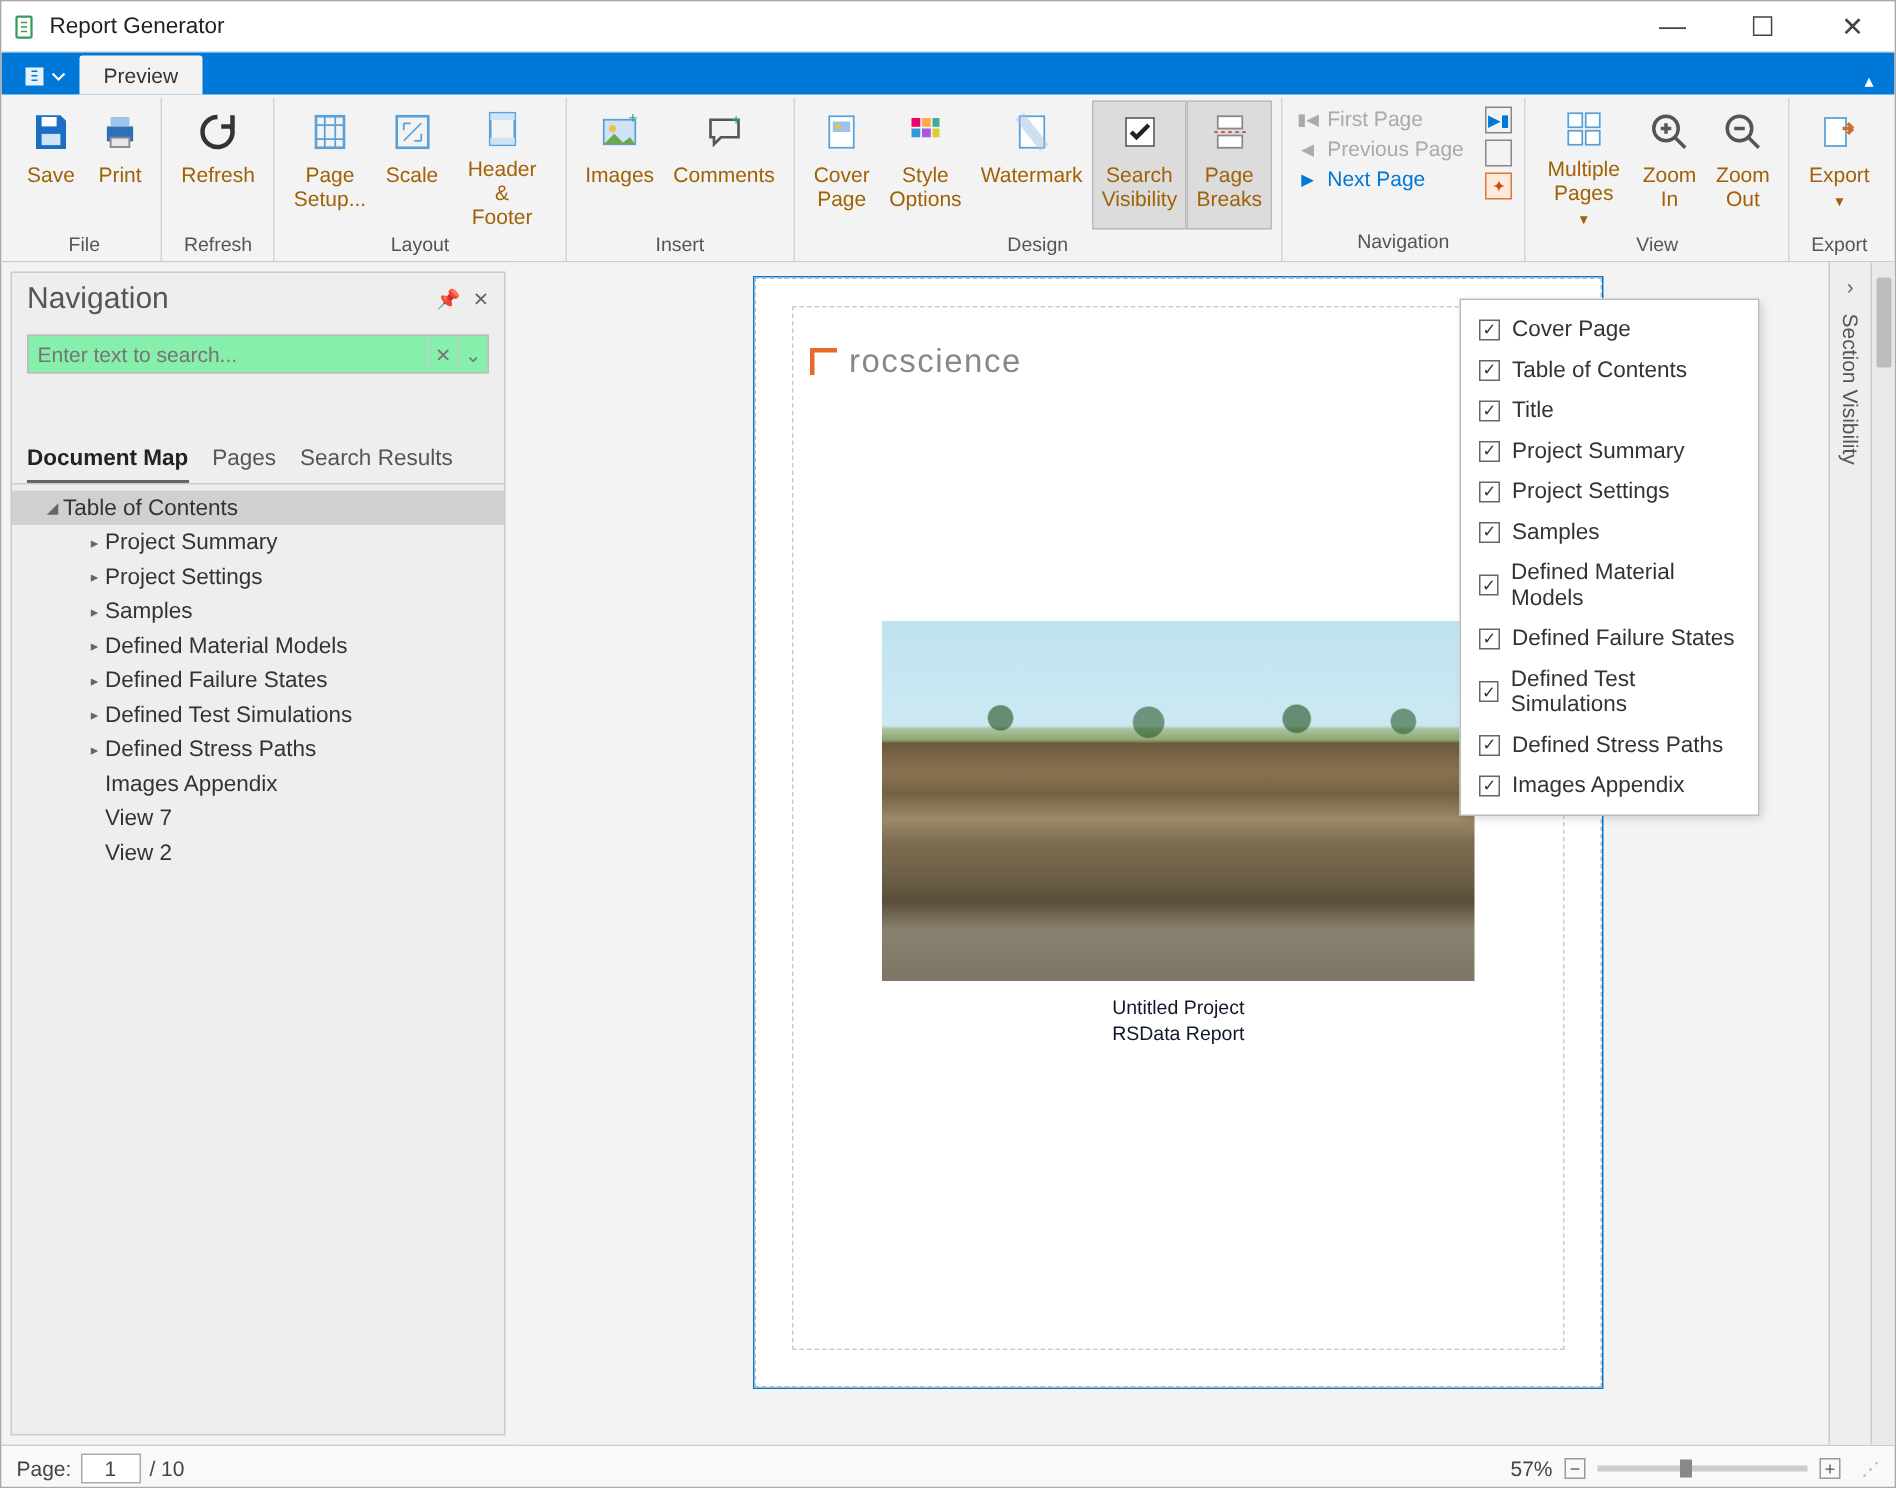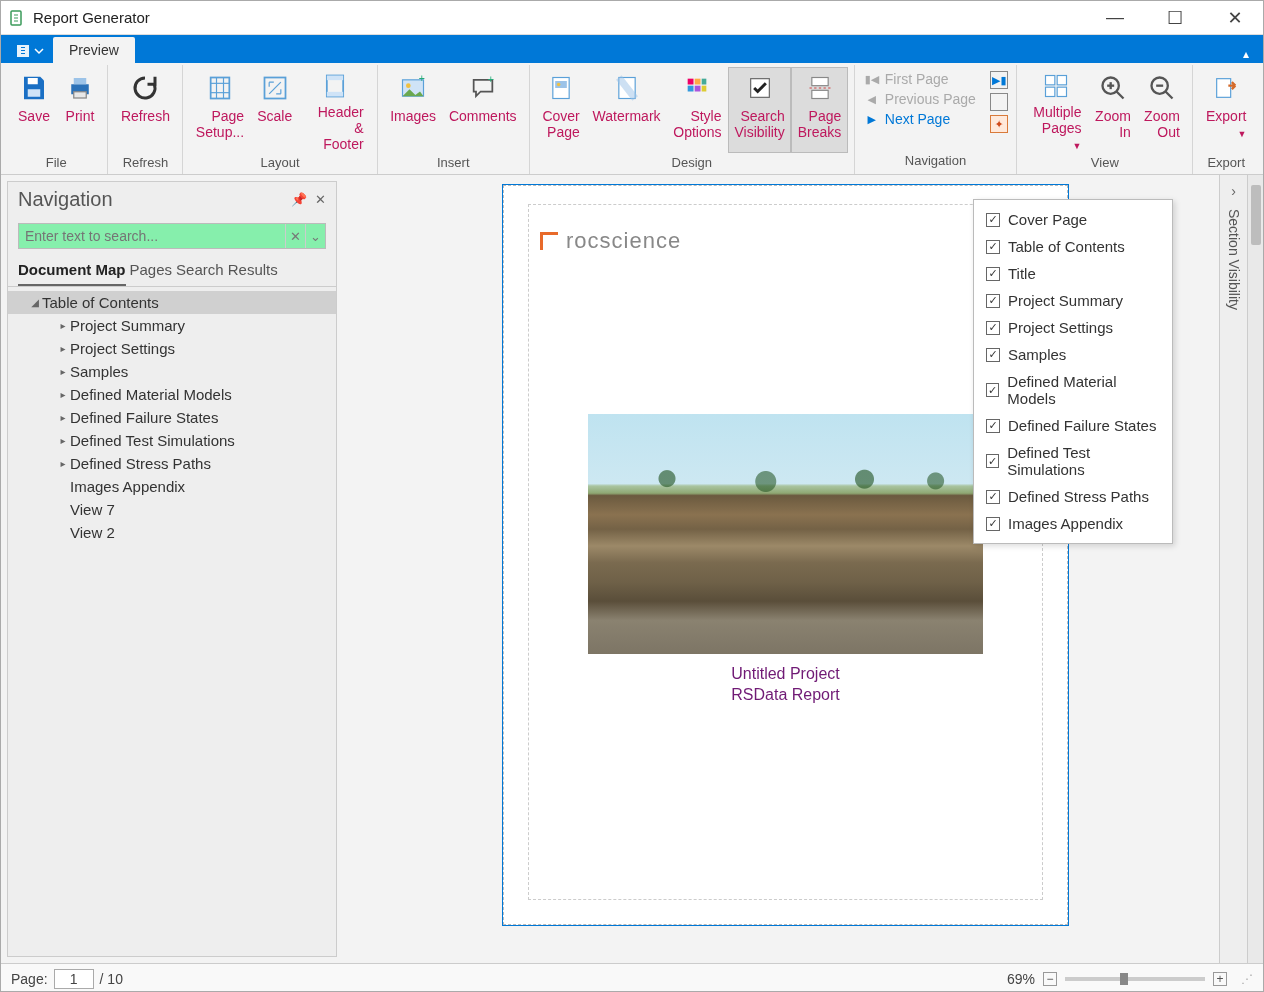--- a/index.html
+++ b/index.html
@@ -64,21 +64,21 @@
   }
   .group-items { display:flex; flex: 1; align-items: flex-start; }
   .group-label { font-size: 13px; color: #555; text-align:center; padding: 2px 0 4px 0; }
   .big-btn {
     display:flex; flex-direction:column; align-items:center; justify-content:flex-start;
     padding: 2px 6px; min-width: 46px; cursor:pointer; border: 1px solid transparent;
     height: 86px;
   }
   .big-btn.selected { background:#dcdcdc; border:1px solid #bbb; }
   .big-btn .ico { width: 32px; height: 32px; margin: 2px 0 4px 0; display:flex; align-items:center; justify-content:center; font-size:24px; color:#444;}
-  .big-btn .lbl { font-size: 14px; color:#be185d; text-align:right; line-height: 1.15; }
+  .big-btn .lbl { font-size: 14px; color:#a16207; text-align:center; line-height: 1.15; }
   .nav-links { display:flex; flex-direction:column; gap:4px; padding:4px 4px; font-size:14px; color:#0078d7; width:130px;}
   .nav-links .nl { display:flex; align-items:center; gap:6px; cursor:pointer; }
   .nav-links .nl.disabled { color:#aaa; cursor:default; }
   .nav-links .nl .arrow { width:14px; text-align:center; font-size:11px;}
   .nav-extra { display:flex; flex-direction:column; gap:4px; padding:4px 2px; }
   .nav-extra .sq { width:18px; height:18px; border:1px solid #888; font-size:11px; display:flex; align-items:center; justify-content:center; color:#0078d7; cursor:pointer;}
   .nav-extra .sq.orange { border-color:#d97a3a; background:#ffe9db; color:#d04a1a;}
   
   .main {
     display:flex;
@@ -97,21 +97,21 @@
   .nav-panel-header {
     display:flex; align-items:center; padding: 6px 10px;
     font-size: 20px; color:#555;
   }
   .nav-panel-header .hdr-btns { margin-left:auto; display:flex; gap:8px; color:#666; font-size:13px; cursor:pointer;}
   .nav-search {
     margin: 6px 10px; display:flex; border:1px solid #bbb; background:#86efac; height:26px; align-items:center;
   }
   .nav-search input { flex:1; border:none; outline:none; padding:0 6px; font-size:14px; color:#333; background:transparent;}
   .nav-search .clr, .nav-search .dd { width:20px; text-align:center; color:#777; border-left:1px solid #ccc; height:100%; display:flex; align-items:center; justify-content:center; cursor:pointer;}
-  .nav-tabs { display:flex; gap: 4px; padding: 6px 10px 0 10px; font-size:15px; color:#555; border-bottom:1px solid #ccc;}
+  .nav-tabs { display:flex; gap: 16px; padding: 6px 10px 0 10px; font-size:15px; color:#555; border-bottom:1px solid #ccc;margin-top:36px;}
   .nav-tabs .nt { padding-bottom:6px; cursor:pointer;}
   .nav-tabs .nt.active { color:#222; font-weight:600; border-bottom:2px solid #666; }
   .tree { flex:1; overflow:auto; padding: 4px 0; font-size:15px; }
   .tree .row { display:flex; align-items:center; padding: 3px 6px; cursor:pointer; }
   .tree .row.sel { background:#d0d0d0; }
   .tree .exp { width:14px; font-size:10px; color:#666; text-align:center;}
   .tree .row.lvl0 { padding-left: 20px; }
   .tree .row.lvl1 { padding-left: 48px; }
   
   .canvas-wrap { flex:1; position:relative; background:#f3f3f3; display:flex; }
@@ -132,21 +132,21 @@
        #7a6a4f 62%, #6f6148 70%, #5a4e3a 78%, #8a8270 86%, #7d7565 100%);
     position:absolute;
     overflow:hidden;
   }
   .photo::before{ content:""; position:absolute; top:22%; left:0; right:0; height:12%;
      background: radial-gradient(circle at 20% 40%, rgba(30,80,30,0.6) 0 8px, transparent 9px),
                  radial-gradient(circle at 45% 50%, rgba(30,80,30,0.55) 0 10px, transparent 11px),
                  radial-gradient(circle at 70% 42%, rgba(30,80,30,0.6) 0 9px, transparent 10px),
                  radial-gradient(circle at 88% 48%, rgba(30,80,30,0.55) 0 8px, transparent 9px);
   }
-  .caption { position:absolute; top:478px; left:0; right:0; text-align:center; font-size:16px; color:#701a75; line-height:1.3;}
+  .caption { position:absolute; top:478px; left:0; right:0; text-align:center; font-size:13px; color:#0f172a; line-height:1.3;}
   
   .flyout {
     position:absolute; right:46px; top:24px; width:200px;
     background:#fff; border:1px solid #bbb; box-shadow: 2px 2px 6px rgba(0,0,0,0.15);
     padding: 6px 4px;
   }
   .flyout .item { display:flex; align-items:center; gap:8px; padding:5px 8px; font-size:15px; color:#333;}
   .flyout .item .cb { width:14px; height:14px; border:1px solid #666; display:flex; align-items:center; justify-content:center; font-size:11px; color:#333; cursor:pointer;}
   
   .right-pane {
@@ -322,39 +322,39 @@
               <rect x="7" y="6" width="10" height="6" fill="#9cc3e8"></rect>
               <circle cx="10" cy="9" r="1.5" fill="#f0c040"></circle>
             </svg>
           </span>
         <span class="lbl" style="white-space:pre-line;">Cover
 Page</span>
       </div>
       <div class="big-btn">
         <span class="ico">
             <svg width="28" height="28" viewBox="0 0 24 24">
-              <rect x="5" y="3" width="14" height="18" fill="#fff" stroke="#5aa0d8"></rect>
-              <path d="M5 3 L19 21" stroke="#9cc3e8" stroke-width="6" opacity="0.5"></path>
-            </svg>
-          </span>
-        <span class="lbl">Watermark</span>
-      </div>
-      <div class="big-btn">
-        <span class="ico">
-            <svg width="28" height="28" viewBox="0 0 24 24">
               <rect x="4" y="4" width="5" height="5" fill="#e06"></rect>
               <rect x="10" y="4" width="5" height="5" fill="#fa4"></rect>
               <rect x="16" y="4" width="4" height="5" fill="#4a9"></rect>
               <rect x="4" y="10" width="5" height="5" fill="#39d"></rect>
               <rect x="10" y="10" width="5" height="5" fill="#a5d"></rect>
               <rect x="16" y="10" width="4" height="5" fill="#dc3"></rect>
             </svg>
           </span>
         <span class="lbl" style="white-space:pre-line;">Style
 Options</span>
+      </div>
+      <div class="big-btn">
+        <span class="ico">
+            <svg width="28" height="28" viewBox="0 0 24 24">
+              <rect x="5" y="3" width="14" height="18" fill="#fff" stroke="#5aa0d8"></rect>
+              <path d="M5 3 L19 21" stroke="#9cc3e8" stroke-width="6" opacity="0.5"></path>
+            </svg>
+          </span>
+        <span class="lbl">Watermark</span>
       </div>
       <div class="big-btn selected">
         <span class="ico">
             <svg width="28" height="28" viewBox="0 0 24 24">
               <rect x="4" y="4" width="16" height="16" fill="#fff" stroke="#666"></rect>
               <path d="M7 12l3 3 7-7" stroke="#222" stroke-width="2.5" fill="none"></path>
             </svg>
           </span>
         <span class="lbl" style="white-space:pre-line;">Search
 Visibility</span>
@@ -595,21 +595,21 @@
         <div class="thumb"></div>
       </div>
   </div>
 </div>
 
 <div class="status">
   <span>Page:</span>
   <span class="page-num">1</span>
   <span>/ 10</span>
   <div class="zoom-area">
-    <span>69%</span>
+    <span>57%</span>
     <span class="pm">−</span>
     <div class="slider">
         <div class="knob"></div>
       </div>
     <span class="pm">+</span>
     <span class="grip">⋰</span>
   </div>
 </div>
 
 </body></html>

